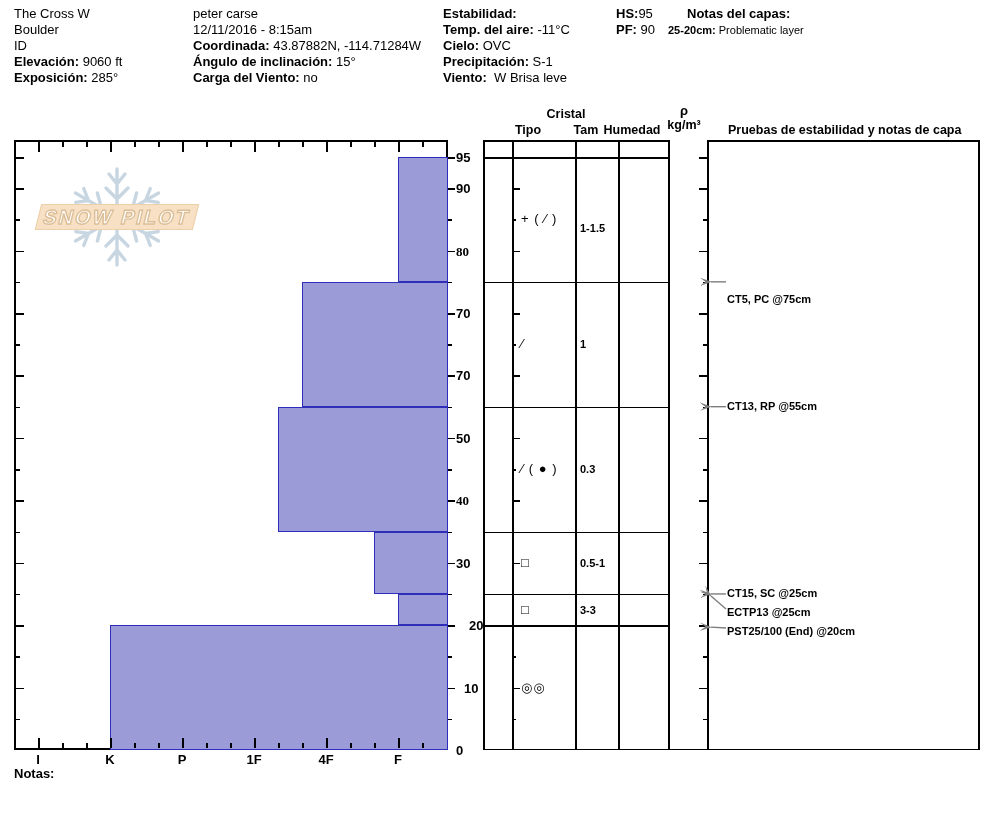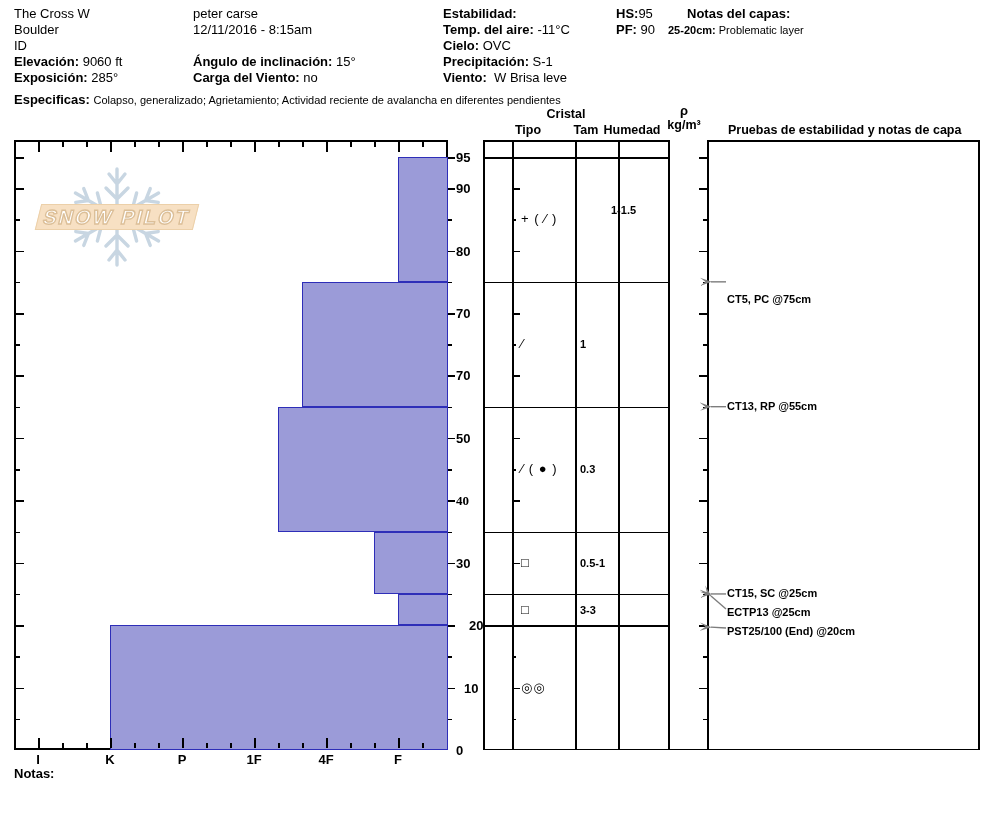--- a/index.html
+++ b/index.html
@@ -32,36 +32,36 @@
 <div id="stage">
 
   <div class="abs h13" style="left:14px;top:6px">The Cross W</div>
   <div class="abs h13" style="left:14px;top:22px">Boulder</div>
   <div class="abs h13" style="left:14px;top:38px">ID</div>
   <div class="abs h13" style="left:14px;top:54px"><b>Elevación:</b> <span>9060 ft</span></div>
   <div class="abs h13" style="left:14px;top:70px"><b>Exposición:</b> <span>285°</span></div>
 
   <div class="abs h13" style="left:193px;top:6px">peter carse</div>
   <div class="abs h13" style="left:193px;top:22px">12/11/2016 - 8:15am</div>
+  <div class="abs h13" style="left:193px;top:38px"><b>Coordinada:</b> <span>43.87882N, -114.71284W</span></div>
   <div class="abs h13" style="left:193px;top:54px"><b>Ángulo de inclinación:</b> <span>15°</span></div>
   <div class="abs h13" style="left:193px;top:70px"><b>Carga del Viento:</b> <span>no</span></div>
 
   <div class="abs h13" style="left:443px;top:6px"><b>Estabilidad:</b></div>
   <div class="abs h13" style="left:443px;top:22px"><b>Temp. del aire:</b> <span>-11°C</span></div>
   <div class="abs h13" style="left:443px;top:38px"><b>Cielo:</b> <span>OVC</span></div>
   <div class="abs h13" style="left:443px;top:54px"><b>Precipitación:</b> <span>S-1</span></div>
   <div class="abs h13" style="left:443px;top:70px"><b>Viento:</b>&nbsp; <span>W Brisa leve</span></div>
 
   <div class="abs h13" style="left:616px;top:6px"><b>HS:</b><span>95</span></div>
   <div class="abs h13" style="left:616px;top:22px"><b>PF:</b> <span>90</span></div>
 
   <div class="abs h13" style="left:687px;top:6px"><b>Notas del capas:</b></div>
   <div class="abs h11" style="left:668px;top:24px"><b>25-20cm:</b> <span>Problematic layer</span></div>
 
-  <div class="abs h13" style="left:14px;top:92px"><b>Especificas:</b> <span class="h11">Colapso, generalizado;  Agrietamiento;  Actividad reciente de avalancha en diferentes pendientes</span></div>
 
   <svg id="snowflake" style="left:61px;top:161px" width="112" height="112" viewBox="-56 -56 112 112">
       <g transform="rotate(0)">
         <path d="M0,6 L0,-48 M0,-18 L-11,-29 M0,-18 L11,-29 M0,-33 L-8,-43 M0,-33 L8,-43" fill="none" stroke="#c8d6e2" stroke-width="3.4" stroke-linecap="round"></path>
       </g>
       <g transform="rotate(60)">
         <path d="M0,6 L0,-48 M0,-18 L-11,-29 M0,-18 L11,-29 M0,-33 L-8,-43 M0,-33 L8,-43" fill="none" stroke="#c8d6e2" stroke-width="3.4" stroke-linecap="round"></path>
       </g>
       <g transform="rotate(120)">
         <path d="M0,6 L0,-48 M0,-18 L-11,-29 M0,-18 L11,-29 M0,-33 L-8,-43 M0,-33 L8,-43" fill="none" stroke="#c8d6e2" stroke-width="3.4" stroke-linecap="round"></path>
@@ -164,21 +164,21 @@
       <div class="abs tick" style="left: 448px; top: 157px; width: 7px; height: 1.5px;"></div>
       <div class="abs tick" style="left: 699px; top: 157px; width: 8px; height: 1.5px;"></div>
       <div class="abs dlabel" style="left: 456px; top: 743px;">0</div>
       <div class="abs dlabel" style="left: 456px; top: 680.579px; margin-left: 8px;">10</div>
       <div class="abs dlabel" style="left: 456px; top: 618.158px; margin-left: 13px;">20</div>
       <div class="abs dlabel" style="left: 456px; top: 555.737px;">30</div>
       <div class="abs dlabel" style="left: 456px; top: 493.316px; font-family: Liberation Serif, serif;">40</div>
       <div class="abs dlabel" style="left: 456px; top: 430.895px;">50</div>
       <div class="abs dlabel" style="left: 456px; top: 368.474px;">70</div>
       <div class="abs dlabel" style="left: 456px; top: 306.053px;">70</div>
-      <div class="abs dlabel" style="left: 456px; top: 243.632px;">80</div>
+      <div class="abs dlabel" style="left: 456px; top: 243.632px; font-family: Liberation Serif, serif;">80</div>
       <div class="abs dlabel" style="left: 456px; top: 181.211px;">90</div>
       <div class="abs dlabel" style="left: 456px; top: 150px;">95</div>
       <div class="abs tick" style="left: 38px; top: 142px; width: 1.5px; height: 10px;"></div>
       <div class="abs tick" style="left: 38px; top: 738px; width: 1.5px; height: 10px;"></div>
       <div class="abs tick" style="left: 110px; top: 142px; width: 1.5px; height: 10px;"></div>
       <div class="abs tick" style="left: 110px; top: 738px; width: 1.5px; height: 10px;"></div>
       <div class="abs tick" style="left: 182px; top: 142px; width: 1.5px; height: 10px;"></div>
       <div class="abs tick" style="left: 182px; top: 738px; width: 1.5px; height: 10px;"></div>
       <div class="abs tick" style="left: 254px; top: 142px; width: 1.5px; height: 10px;"></div>
       <div class="abs tick" style="left: 254px; top: 738px; width: 1.5px; height: 10px;"></div>
@@ -224,21 +224,21 @@
       <div class="abs tline" style="left: 668px; top: 140px; width: 1.5px; height: 610px;"></div>
       <div class="abs tline" style="left: 707px; top: 140px; width: 1.5px; height: 610px;"></div>
       <div class="abs tline" style="left: 978px; top: 140px; width: 1.5px; height: 610px;"></div>
       <div class="abs tline" style="left: 483px; top: 157px; width: 185px; height: 1.5px;"></div>
       <div class="abs tline" style="left: 483px; top: 281.842px; width: 185px; height: 1.5px;"></div>
       <div class="abs tline" style="left: 483px; top: 406.684px; width: 185px; height: 1.5px;"></div>
       <div class="abs tline" style="left: 483px; top: 531.526px; width: 185px; height: 1.5px;"></div>
       <div class="abs tline" style="left: 483px; top: 593.947px; width: 185px; height: 1.5px;"></div>
       <div class="abs tline" style="left: 483px; top: 625.158px; width: 185px; height: 1.5px;"></div>
       <div class="abs tipo" style="left: 521px; top: 211.421px;">+ ( ⁄ )</div>
-      <div class="abs tam" style="left: 580px; top: 204px; margin-left: 31px;">1-1.5</div>
+      <div class="abs tam" style="left: 580px; top: 222px;">1-1.5</div>
       <div class="abs tipo" style="left: 521px; top: 336.263px;">⁄</div>
       <div class="abs tam" style="left: 580px; top: 338.263px;">1</div>
       <div class="abs tipo" style="left: 521px; top: 461.105px;">⁄ ( ● )</div>
       <div class="abs tam" style="left: 580px; top: 463.105px;">0.3</div>
       <div class="abs tipo" style="left: 521px; top: 554.737px;">□</div>
       <div class="abs tam" style="left: 580px; top: 556.737px;">0.5-1</div>
       <div class="abs tipo" style="left: 521px; top: 601.553px;">□</div>
       <div class="abs tam" style="left: 580px; top: 603.553px;">3-3</div>
       <div class="abs tipo" style="left: 521px; top: 679.579px;">◎◎</div>
       <div class="abs testlabel" style="left: 727px; top: 274.842px; margin-top: 18px;">CT5, PC @75cm</div>

